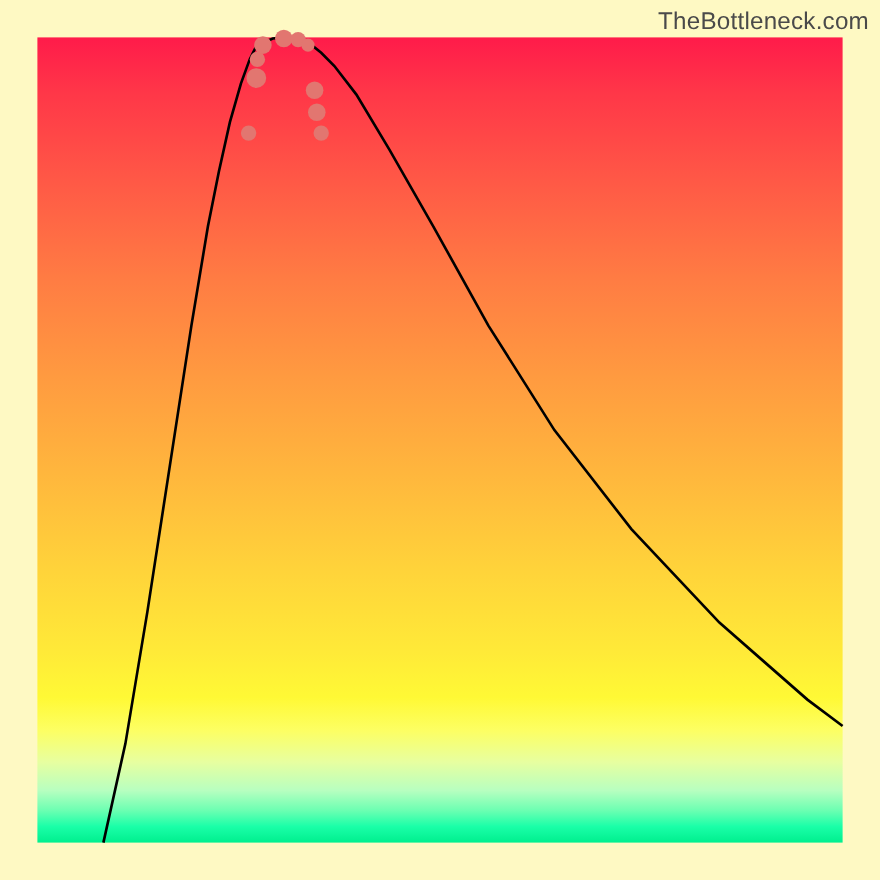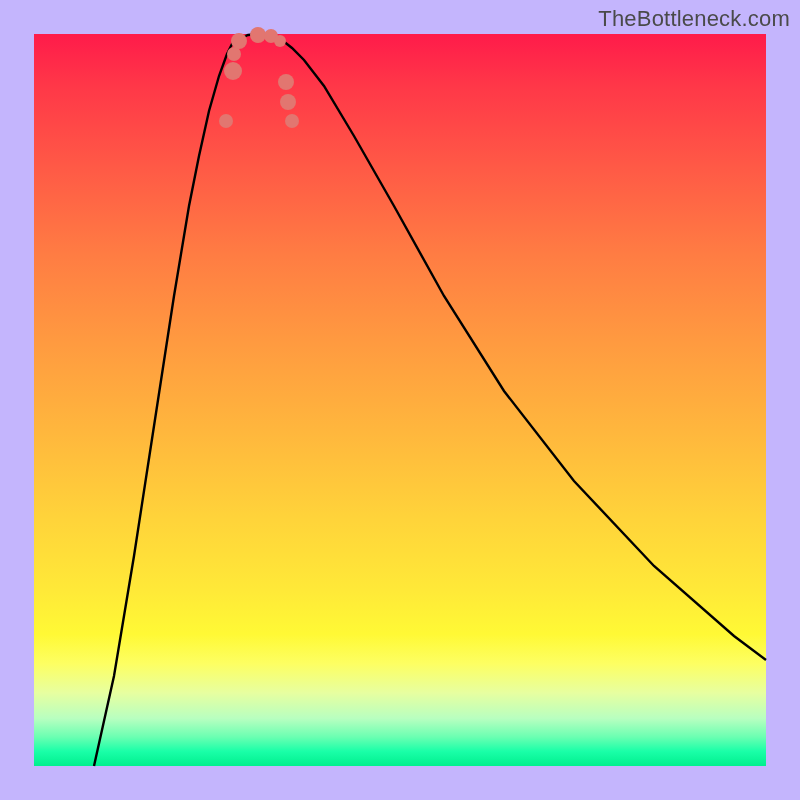--- a/index.html
+++ b/index.html
@@ -10,21 +10,21 @@
     overflow: hidden;
     background: #000;
     font-family: Arial, Helvetica, sans-serif;
   }
   .frame {
     position: absolute;
     left: 0;
     top: 0;
     width: 800px;
     height: 800px;
-    background: #c4b5fd;
+    background: #fef9c3;
   }
   .plot {
     position: absolute;
     left: 34px;
     top: 34px;
     width: 732px;
     height: 732px;
     
     background: linear-gradient(
       to bottom,

